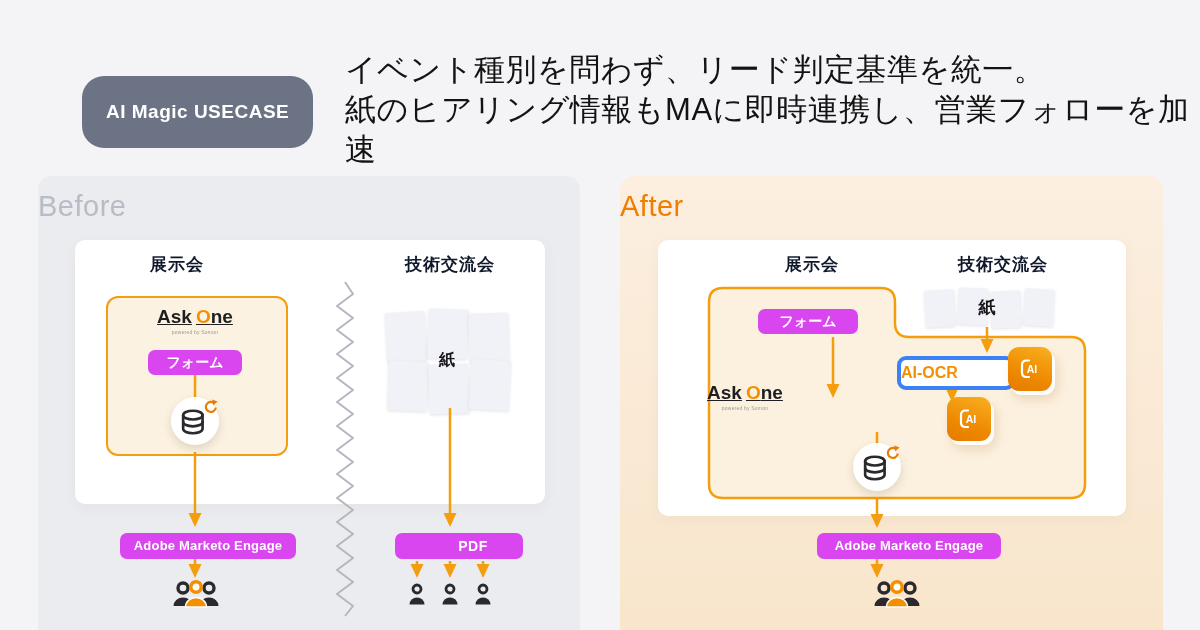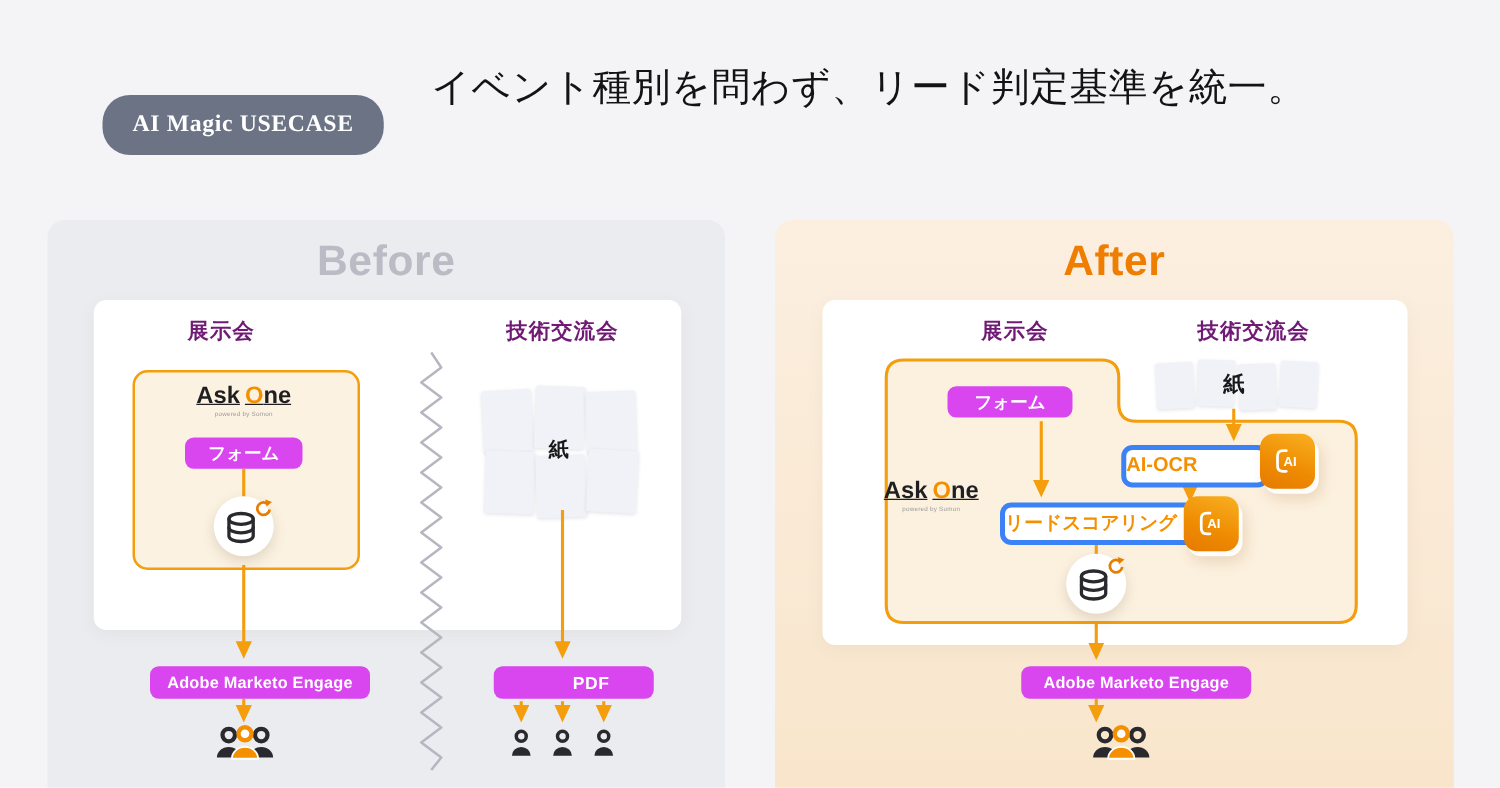--- a/index.html
+++ b/index.html
@@ -2,30 +2,30 @@
 <html><head>
 <meta charset="utf-8">
 <style>
   html,body{margin:0;padding:0;}
   body{font-family:"Liberation Sans","DejaVu Sans",sans-serif;}
   .canvas{position:relative;width:1200px;height:630px;background:#F4F4F7;overflow:hidden;}
   .abs{position:absolute;}
 
   
   .usecase-badge{background:#6B7384;color:#fff;font-weight:800;font-size:19px;letter-spacing:.5px;
-    border-radius:22px;height:40px;line-height:40px;padding:4px 24px;font-family:Liberation Serif, serif;}
+    border-radius:22px;height:40px;line-height:40px;padding:16px 24px;}
   .headline{color:#131313;font-weight:400;font-size:31px;line-height:40px;letter-spacing:.5px;}
 
   
   .panel{border-radius:14px;}
   .panel-before{background:#EBECF0;}
   .panel-after{background:linear-gradient(180deg,#FCEFE0 0%,#F8E5CB 100%);}
-  .panel-title{font-weight:700;font-size:34px;text-align:center;letter-spacing:.5px;}
+  .panel-title{font-weight:400;font-size:29px;text-align:left;letter-spacing:.5px;}
   .card{background:#fff;border-radius:10px;box-shadow:0 4px 14px rgba(120,100,70,.06);}
-  .colhead{font-weight:700;font-size:17px;color:#701a75;text-align:center;letter-spacing:1px;}
+  .colhead{font-weight:700;font-size:17px;color:#0f172a;text-align:center;letter-spacing:1px;}
 
   
   .obox{background:#FCF2E1;border:2px solid #F49D0D;border-radius:12px;}
   .badge-gray{background:#d946ef;color:#fff;font-weight:700;text-align:center;border-radius:7px;}
   .form-badge{font-size:14px;height:25px;line-height:25px;}
   .ma-badge{font-size:13px;height:26px;line-height:26px;letter-spacing:.2px;margin-left:12px;}
   .pdf-badge{font-size:14px;height:26px;line-height:26px;letter-spacing:.5px;padding-left:28px;}
   .obtn{background:#fff;border:4px solid #3b82f6;border-radius:9px;color:#F49000;
     font-weight:700;text-align:left;}
   .paper{position:absolute;background:#F1F2F7;border-radius:2px;box-shadow:0 1px 3px rgba(120,120,140,.20);}
@@ -45,20 +45,21 @@
     box-shadow:3px 4px 0 rgba(255,255,255,.95), 5px 8px 12px rgba(150,80,0,.18);}
   svg{display:block;}
 </style>
 </head>
 <body>
 
 <div class="canvas">
 
   <div class="abs usecase-badge" style="left:82px;top:76px;">AI Magic USECASE</div>
   <div class="abs headline" style="left:345px;top:50px;">イベント種別を問わず、リード判定基準を統一。</div>
+  <div class="abs headline" style="left:345px;top:90px;">紙のヒアリング情報もMAに即時連携し、営業フォローを加速</div>
 
   <div class="abs panel panel-before" style="left:38px;top:176px;width:542px;height:470px;"></div>
   <div class="abs panel panel-after" style="left:620px;top:176px;width:543px;height:470px;"></div>
 
   <div class="abs panel-title" style="left:38px;top:190px;width:542px;color:#B9BBC5;">Before</div>
   <div class="abs panel-title" style="left:620px;top:190px;width:543px;color:#EF7D00;">After</div>
 
   <div class="abs card" style="left:75px;top:240px;width:470px;height:264px;"></div>
   <div class="abs card" style="left:658px;top:240px;width:468px;height:276px;"></div>
 
@@ -175,21 +176,20 @@
   <div class="abs paper-label" style="left:967px;top:296px;width:40px;font-size:17px;">紙</div>
 
   <div class="abs badge-gray form-badge" style="left:758px;top:309px;width:100px;">フォーム</div>
 
   <div class="abs logo" style="left:695px;top:382px;width:100px;">
     <div class="logo-line"><span>Ask</span><span class="logo-o">O</span><span>ne</span></div>
     <div class="logo-powered">powered by Somon</div>
   </div>
 
   <div class="abs obtn" style="left:897px;top:356px;width:110px;height:26px;line-height:26px;font-size:16px;">AI-OCR</div>
-  <div class="abs obtn" style="left:800px;top:402px;width:150px;height:26px;line-height:26px;font-size:15px;">リードスコアリング</div>
 
   <div class="abs ai-badge" style="left:1008px;top:347px;">
     <svg width="24" height="24" viewBox="0 0 24 24" style="margin:10px 0 0 10px;">
       <path d="M11 3.5 H8.5 Q4 3.5 4 8 V15.5 Q4 20 8.5 20 H11" stroke="#fff" stroke-width="2.2" fill="none" stroke-linecap="round"></path>
       <text x="14" y="15.5" text-anchor="middle" font-size="10.5" font-weight="bold" fill="#fff">AI</text>
     </svg>
   </div>
   <div class="abs ai-badge" style="left:947px;top:397px;">
     <svg width="24" height="24" viewBox="0 0 24 24" style="margin:10px 0 0 10px;">
       <path d="M11 3.5 H8.5 Q4 3.5 4 8 V15.5 Q4 20 8.5 20 H11" stroke="#fff" stroke-width="2.2" fill="none" stroke-linecap="round"></path>

